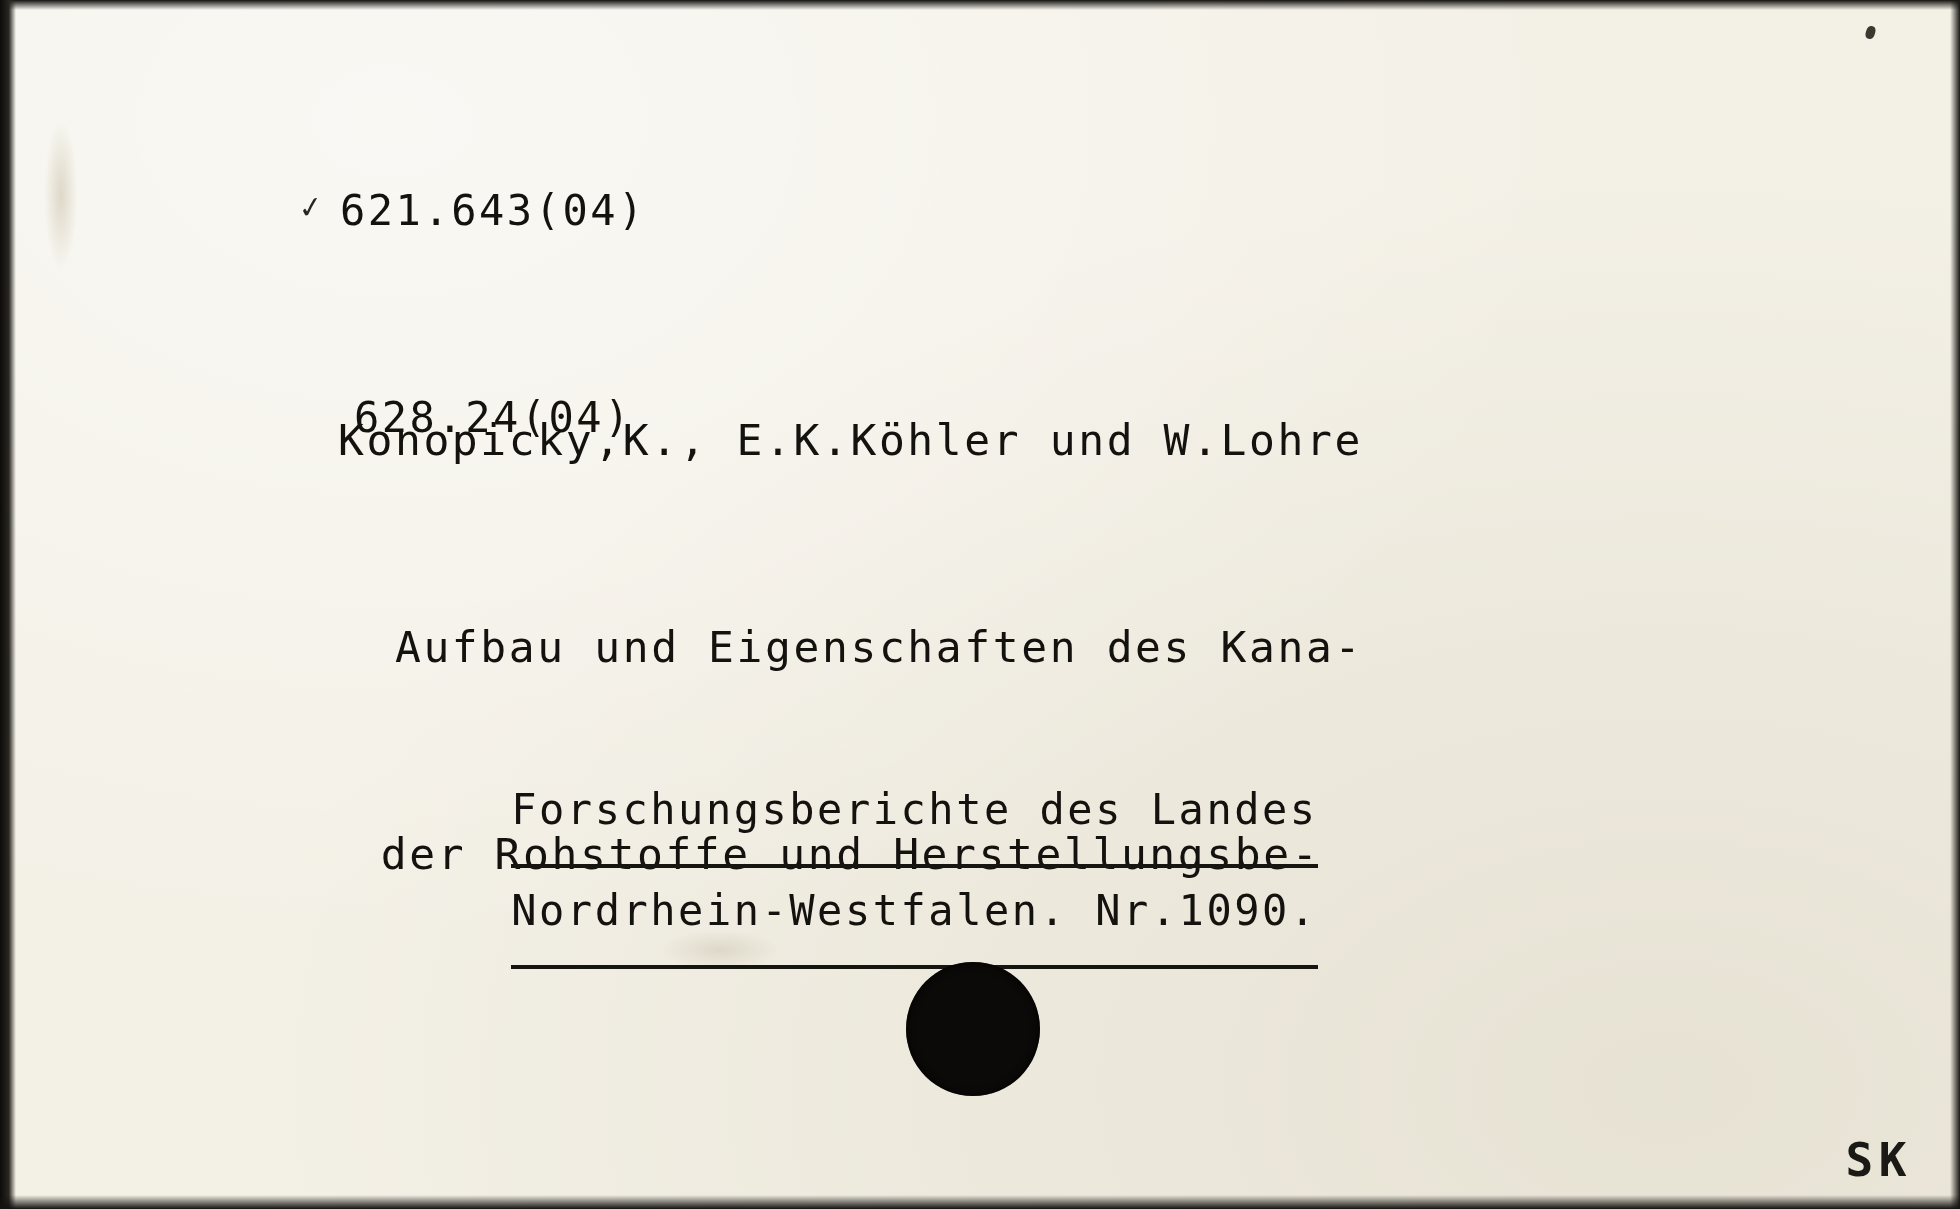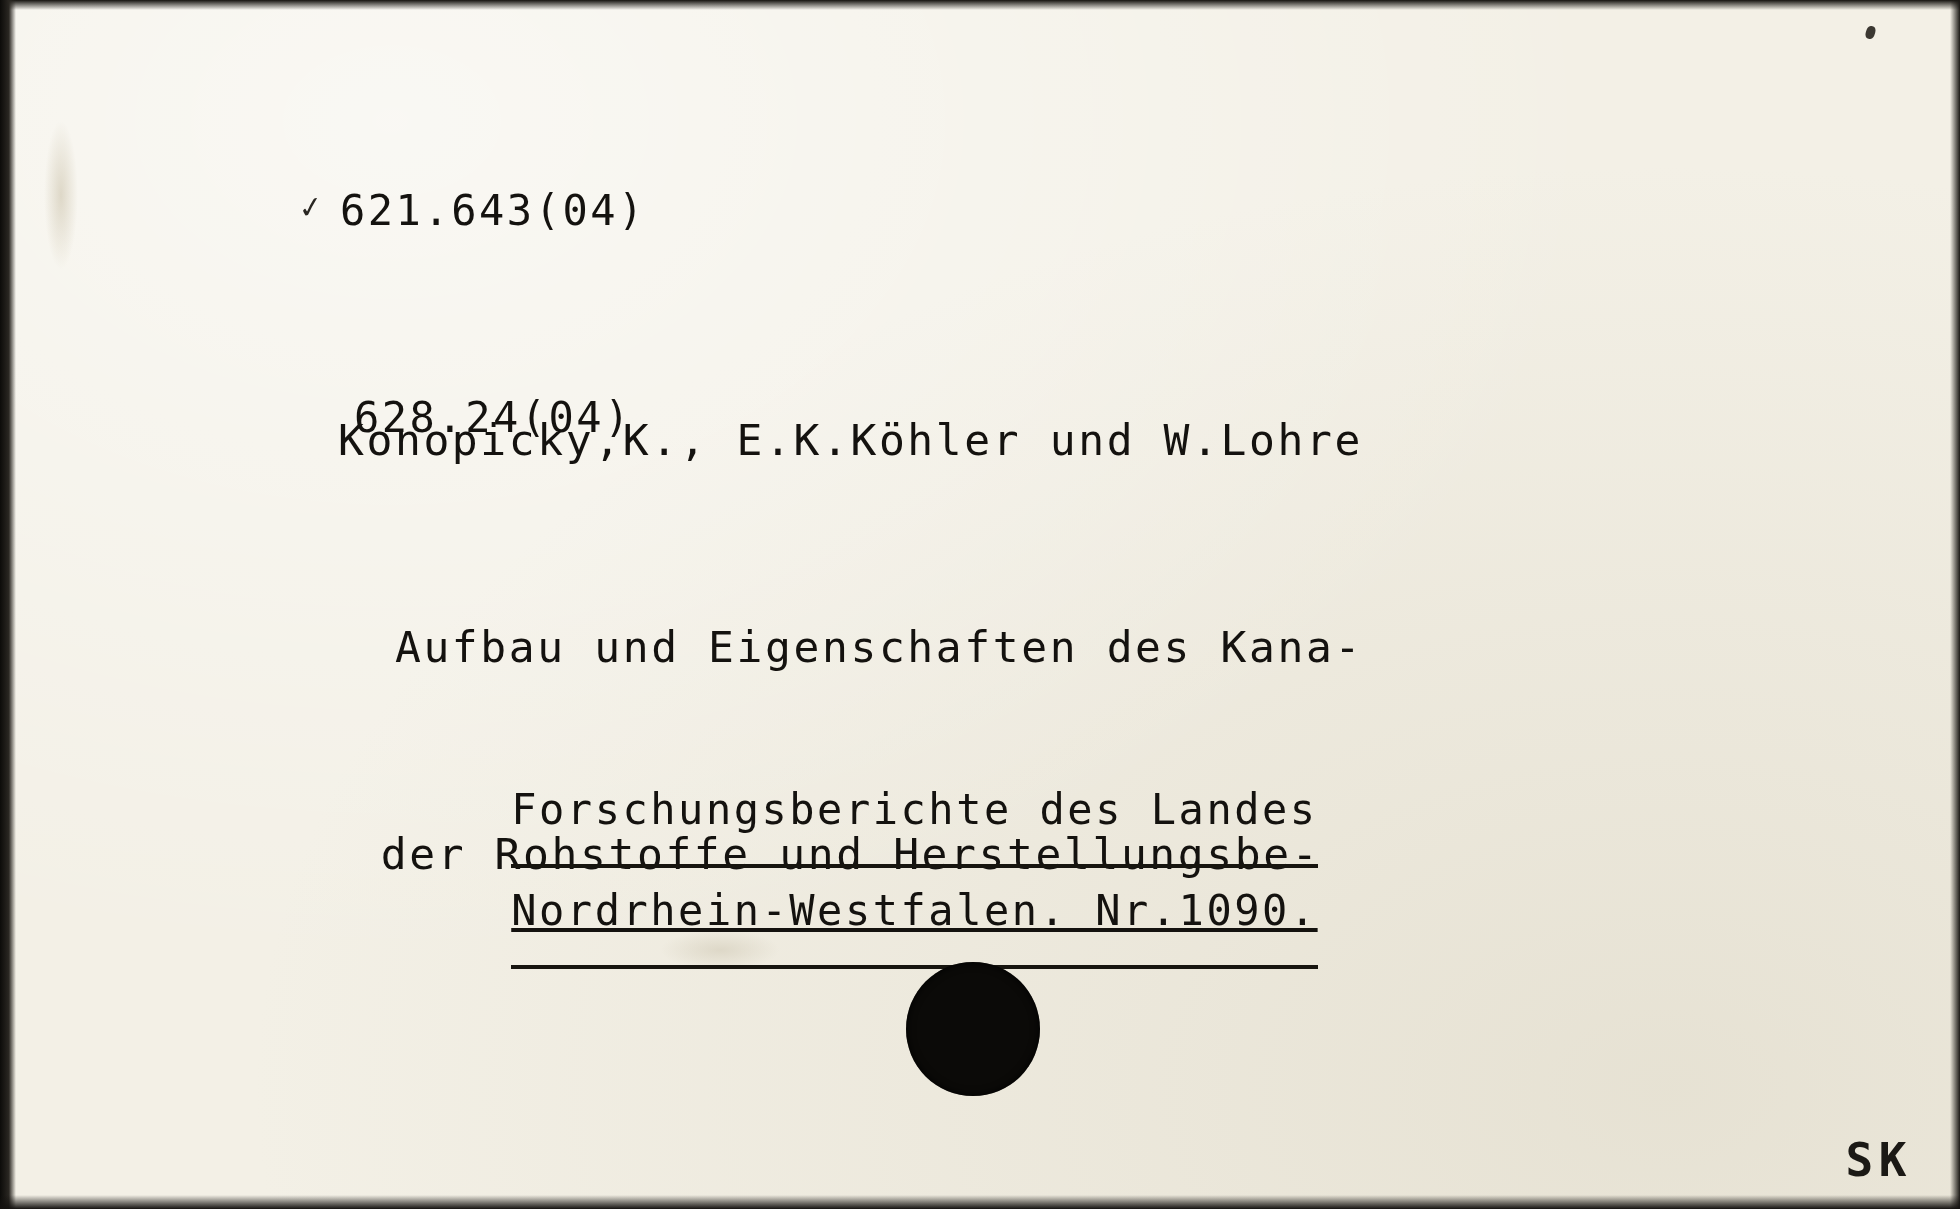--- a/index.html
+++ b/index.html
@@ -87,21 +87,21 @@
     top: 706px;
     font-size: 42px;
     line-height: 69px;
   }
   .series .line {
     white-space: pre;
     border-bottom: 4px solid #17150f;
     display: inline-block;
     padding-bottom: 20px;
   }
-  .series .line + .line { margin-top: 8px; text-decoration: underline; }
+  .series .line + .line { margin-top: 8px; }
 
   
   .punch-hole {
     position: absolute;
     left: 906px;
     top: 962px;
     width: 134px;
     height: 134px;
     border-radius: 50%;
     background: #0b0a08;

